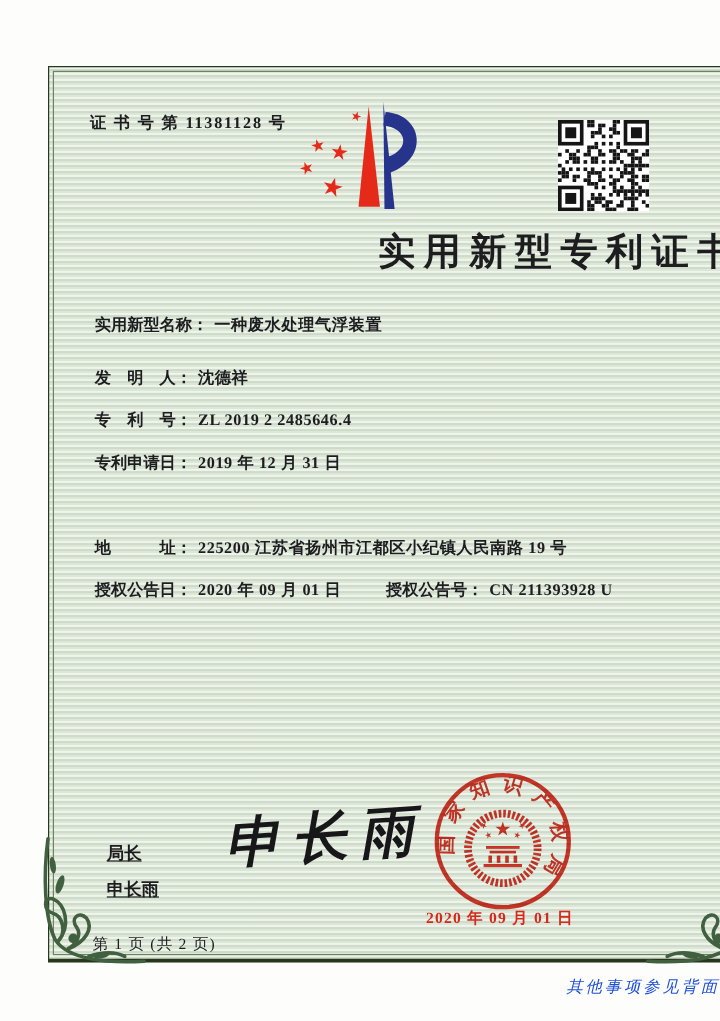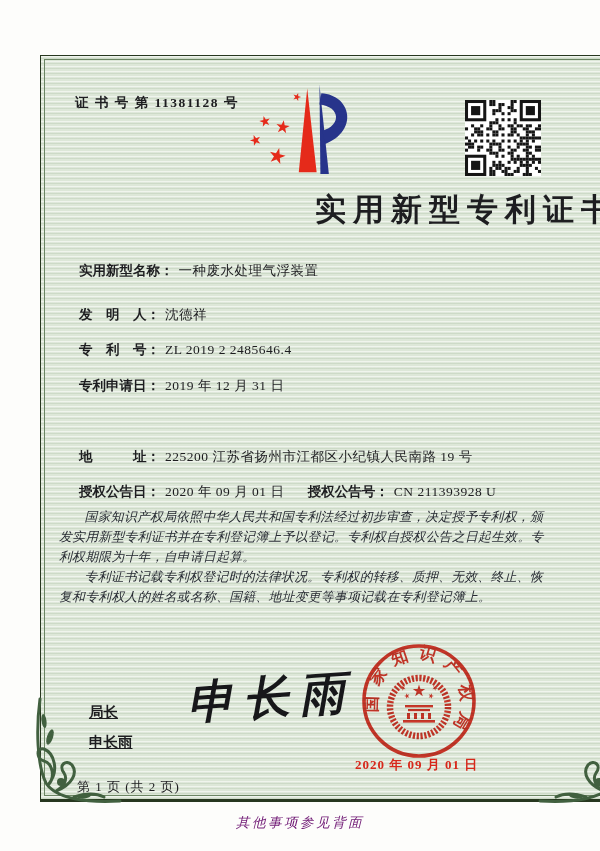--- a/index.html
+++ b/index.html
@@ -26,22 +26,22 @@
   }
   .cert-no{position:absolute;left:34px;top:38px;font-size:13.5px;letter-spacing:1.5px;font-weight:600;}
   .logo{position:absolute;left:202px;top:26px;width:120px;height:94px;}
   .qr{position:absolute;left:424px;top:44px;width:76px;height:76px;}
   .title{
     position:absolute;left:0;top:133px;width:100%;text-align:right;
     font-size:31px;font-weight:700;letter-spacing:7px;
   }
   .row{position:absolute;left:38px;width:470px;font-size:13.5px;white-space:nowrap;}
   .flabel{display:inline-block;white-space:pre;font-weight:600;text-align:right;}
-  .fvalue{margin-left:5px;letter-spacing:.5px;}
-  .flabel.second{margin-left:20px;}
+  .fvalue{margin-left:5px;letter-spacing:.5px;font-weight:bold;}
+  .flabel.second{margin-left:34px;}
   .r0{top:206px}.r1{top:250px}.r2{top:285px}.r3{top:321px}.r4{top:356px}.r5{top:392px}.r6{top:427px}
   .paras{
     position:absolute;left:18px;top:452px;width:486px;
     font-size:12.8px;line-height:1.56;font-style:italic;color:#272b33;
     letter-spacing:.3px;
   }
   .paras p{margin:0;text-indent:2em;}
   .signer{position:absolute;left:48px;top:642px;font-family:"Liberation Sans",sans-serif;font-size:14.5px;font-weight:600;line-height:2.05;text-decoration:underline;}
   .signature{
     position:absolute;left:146px;top:610px;width:200px;
@@ -51,22 +51,22 @@
   .seal{position:absolute;left:316px;top:583px;width:124px;height:124px;mix-blend-mode:multiply;opacity:.92;}
   .seal-date{
     position:absolute;left:314px;top:700px;width:150px;z-index:3;
     color:var(--seal_red,#d7281b);font-size:13px;font-weight:700;letter-spacing:1px;white-space:nowrap;
   }
   .page-indicator{position:absolute;left:0;top:722px;width:100%;font-size:13px;letter-spacing:1px;padding-left:36px;}
   .flourish{position:absolute;width:88px;height:112px;bottom:-6px;}
   .flourish.left{left:-7px;}
   .flourish.right{right:-7px;transform:scaleX(-1);}
   .back-note{
-    position:absolute;left:0;top:814px;width:100%;text-align:center;
-    font-size:13.5px;font-style:italic;letter-spacing:2.5px;color:#701a75;
+    position:absolute;left:0;top:814px;width:100%;text-align:right;
+    font-size:13.5px;font-style:italic;letter-spacing:2.5px;color:#1d4ed8;
   }
   
   .lred{fill:var(--logo_red,#e52a1a);}
   .lblue{fill:var(--logo_blue,#27348b);}
   .sred{fill:var(--seal_red,#d7281b);}
   .sred-stroke{stroke:var(--seal_red,#d7281b);fill:none;}
   .fgreen{stroke:var(--flourish_green,#41603f);fill:none;stroke-width:3;stroke-linecap:round;}
   .fgreen-fill{fill:var(--flourish_green,#41603f);}
 </style>
 </head>
@@ -316,24 +316,20 @@
       <span class="flabel">专利申请日：</span><span class="fvalue">2019 年 12 月 31 日</span>
     </div>
     <div class="row r5">
       <span class="flabel">地　　　址：</span><span class="fvalue">225200 江苏省扬州市江都区小纪镇人民南路 19 号</span>
     </div>
     <div class="row r6">
       <span class="flabel">授权公告日：</span><span class="fvalue">2020 年 09 月 01 日</span>
       <span class="flabel second">授权公告号：</span><span class="fvalue">CN 211393928 U</span>
     </div>
 
-    <div class="paras">
-      <p>国家知识产权局依照中华人民共和国专利法经过初步审查，决定授予专利权，颁发实用新型专利证书并在专利登记簿上予以登记。专利权自授权公告之日起生效。专利权期限为十年，自申请日起算。</p>
-      <p>专利证书记载专利权登记时的法律状况。专利权的转移、质押、无效、终止、恢复和专利权人的姓名或名称、国籍、地址变更等事项记载在专利登记簿上。</p>
-    </div>
 
     <div class="signer">
       <div>局长</div>
       <div>申长雨</div>
     </div>
 
     <div class="signature">申长雨</div>
 
     <div class="seal">
       <svg width="124" height="124" viewBox="0 0 124 124" aria-hidden="true">

